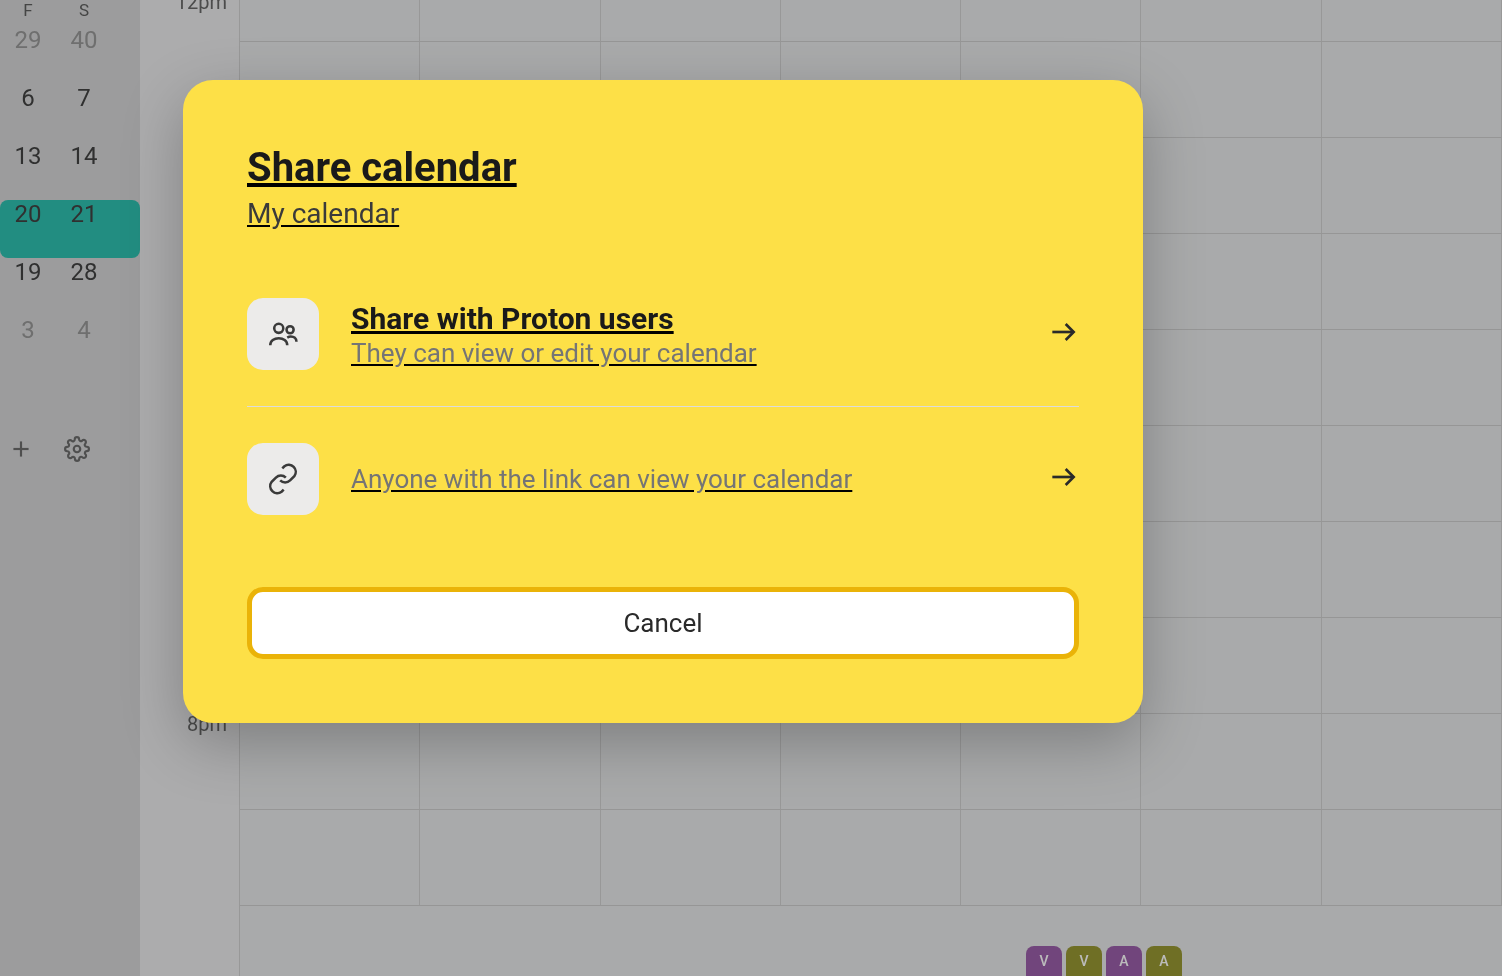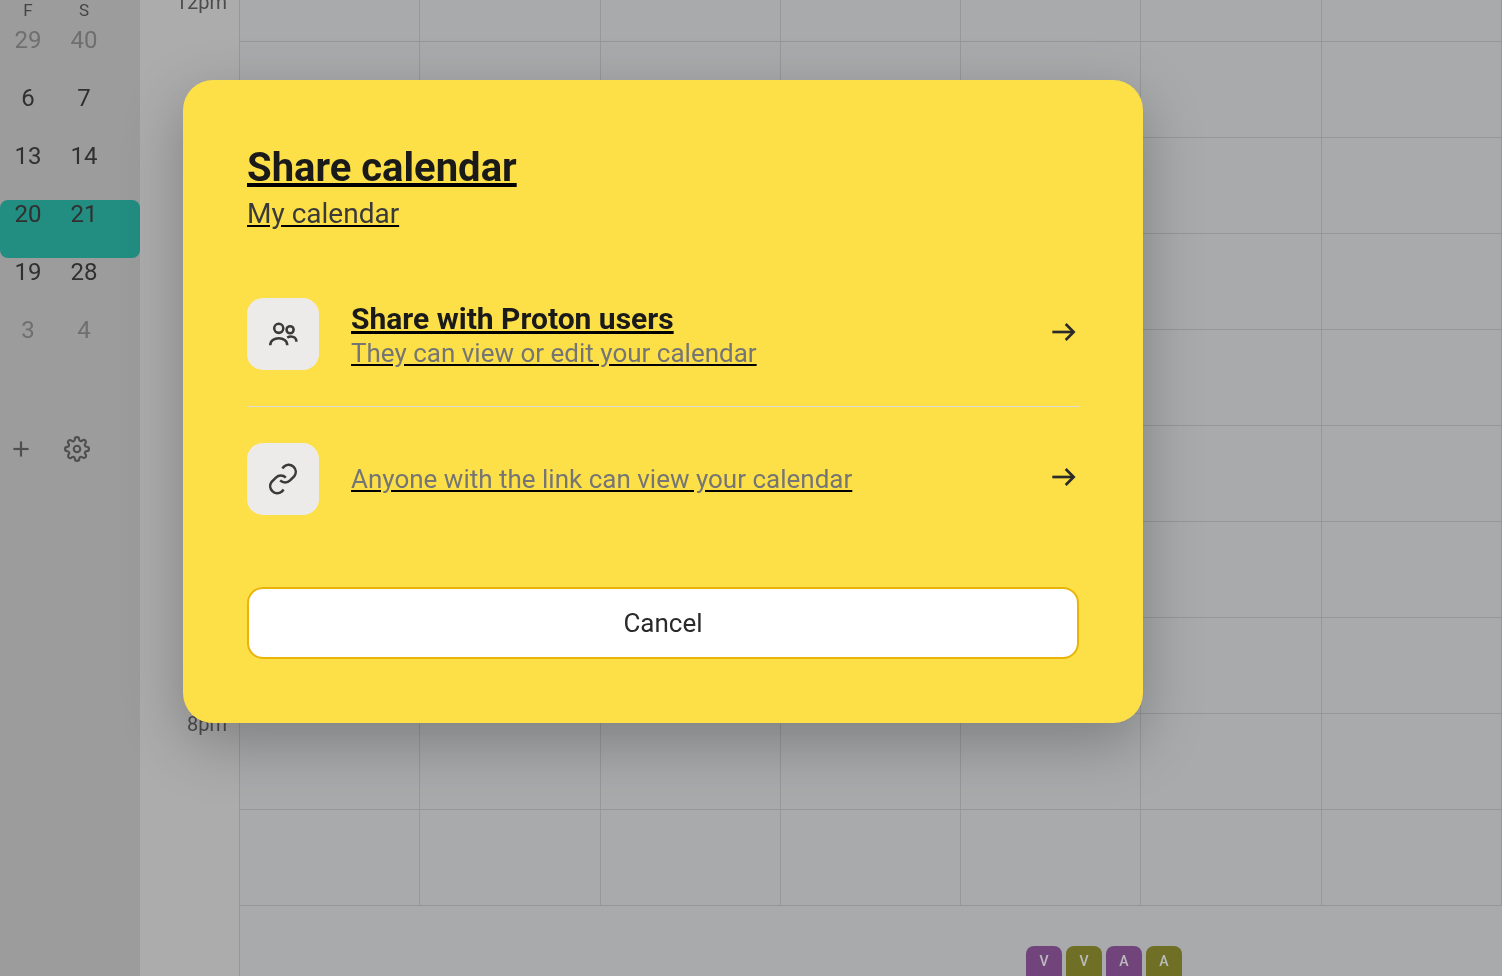--- a/index.html
+++ b/index.html
@@ -213,21 +213,21 @@
     
     .divider {
       height: 1px;
       background: #dcdcdc;
       margin: 16px 0;
     }
     
     .cancel-btn {
       width: 100%;
       height: 72px;
-      border: 2px solid #eab308;
+      border: 5px solid #eab308;
       background: #fff;
       border-radius: 16px;
       font-size: 26px;
       color: #2a2a2a;
       cursor: pointer;
       margin-top: 52px;
       font-family: inherit;
     }
   </style>
 </head>

